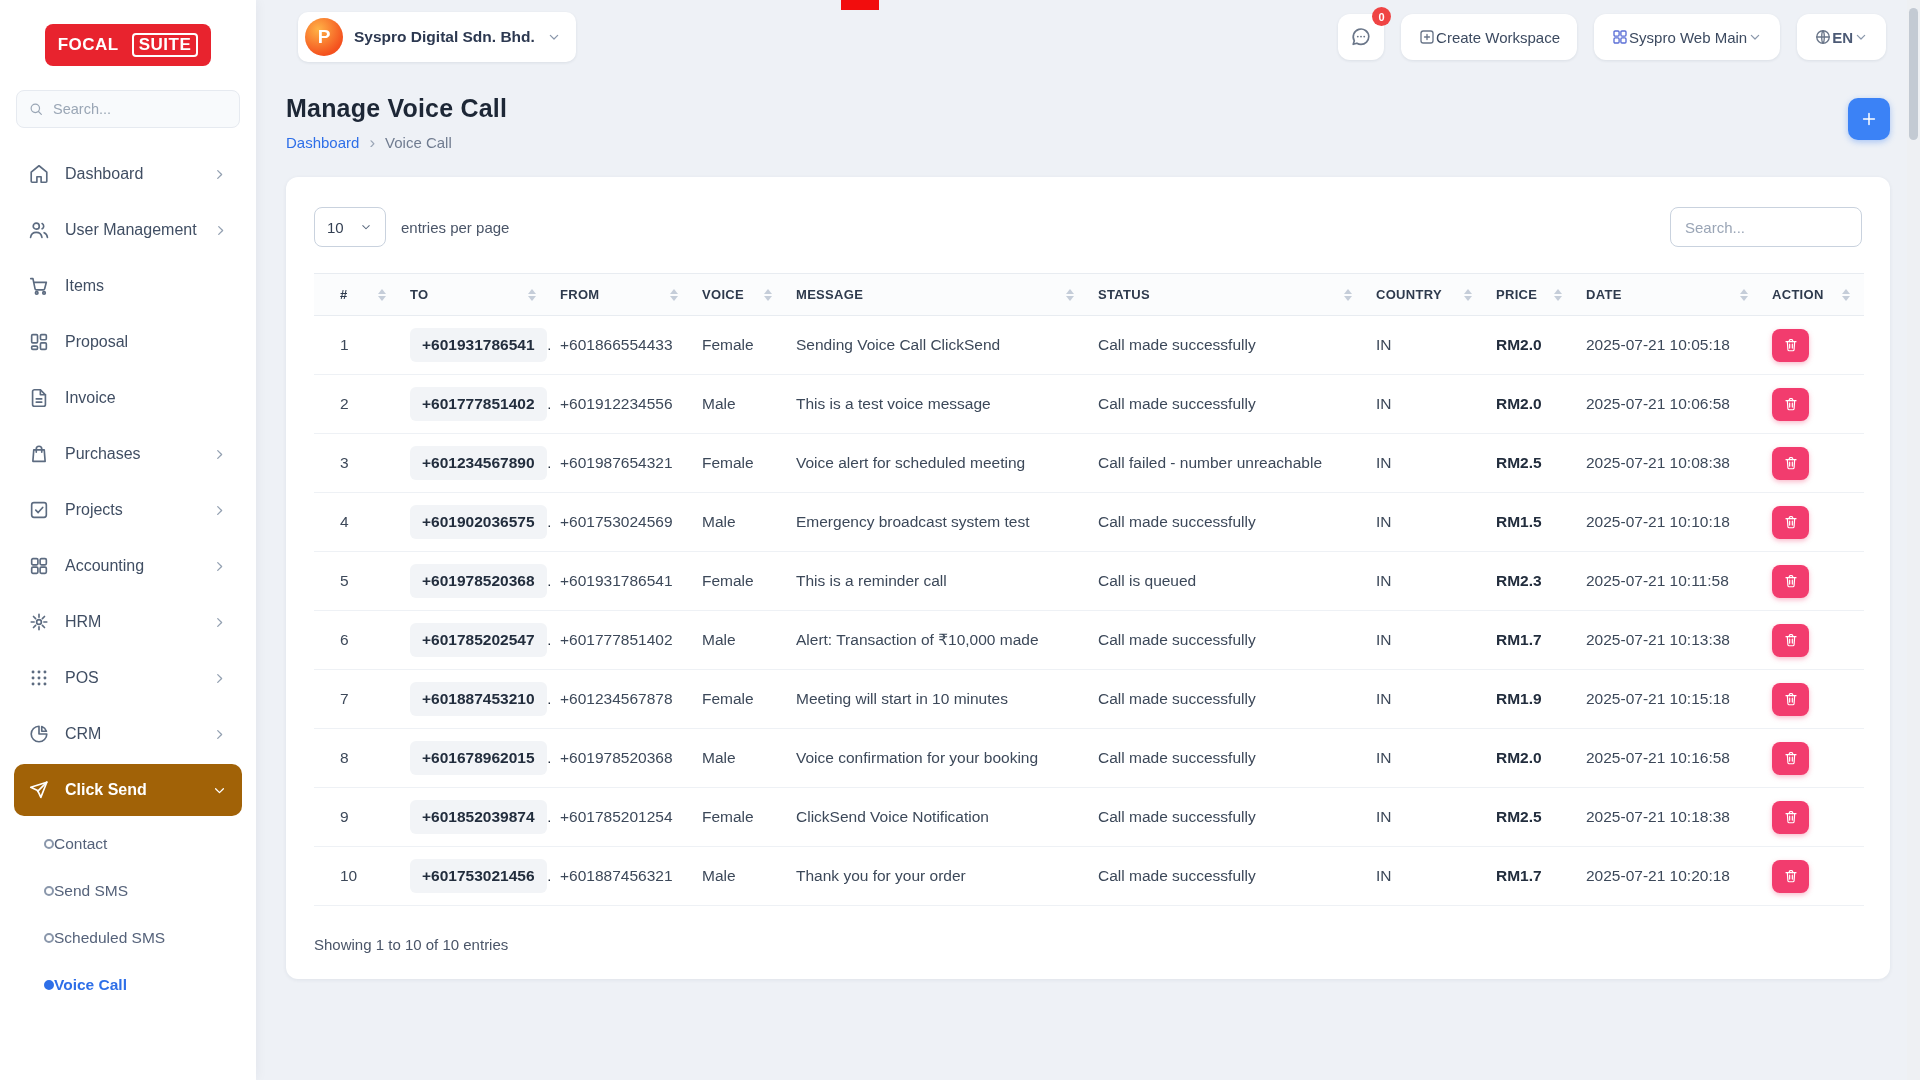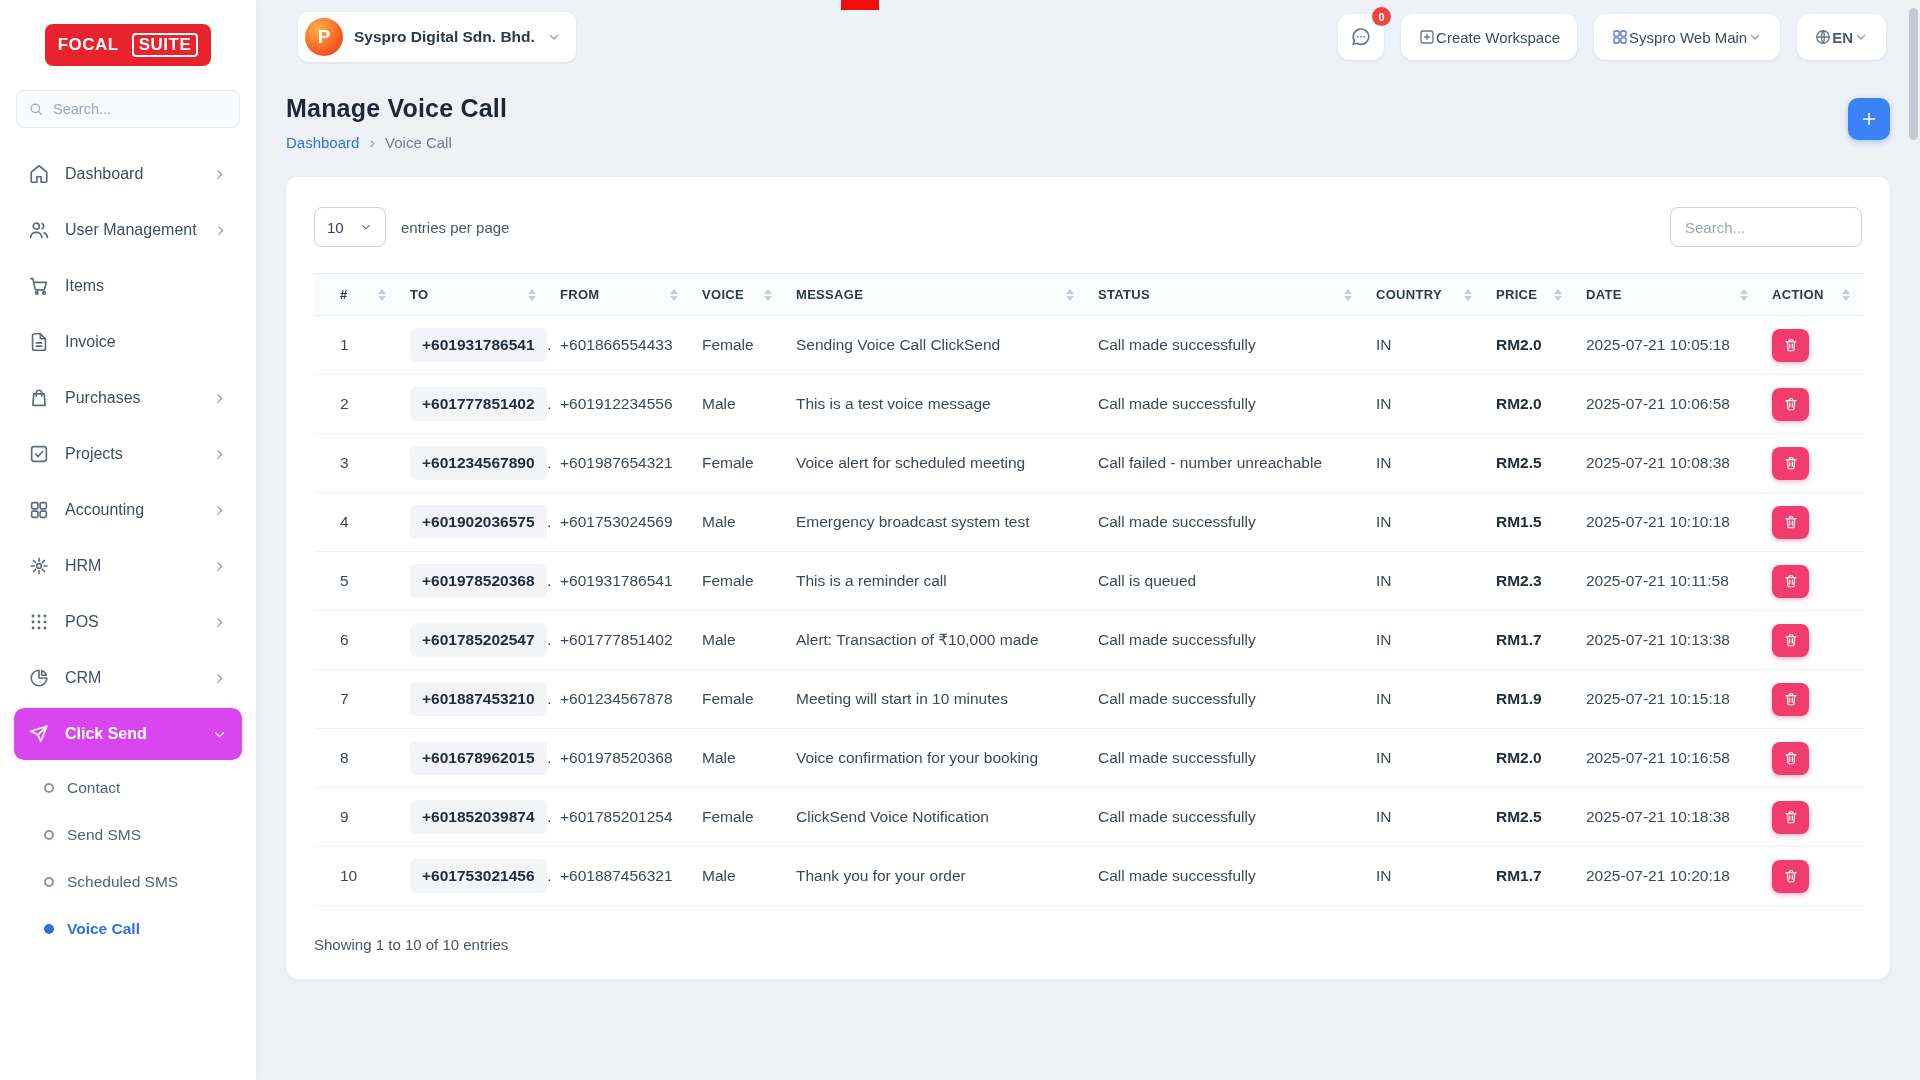--- a/index.html
+++ b/index.html
@@ -40,25 +40,25 @@
   .nav { padding: 0 14px; }
   .nav-item {
     display: flex; align-items: center; gap: 15px; height: 52px; margin-bottom: 4px;
     padding: 0 14px; border-radius: 10px; cursor: pointer;
   }
   .nav-icon { width: 22px; height: 22px; color: #5c6b80; display: flex; flex: 0 0 22px; }
   .nav-icon svg { width: 22px; height: 22px; }
   .nav-label { font-size: 16px; color: #404e63; font-weight: 500; flex: 1; white-space: nowrap; }
   .nav-chevron { width: 17px; height: 17px; color: #93a0b1; display: flex; }
   .nav-chevron svg { width: 17px; height: 17px; }
-  .nav-item.active { background: #d946ef; }
+  .nav-item.active { background: #a16207; }
   .nav-item.active .nav-icon, .nav-item.active .nav-chevron { color: #fff; }
   .nav-item.active .nav-label { color: #fff; font-weight: 600; }
 
-  .sub-item { display: flex; align-items: center; gap: 13px; height: 47px; padding-left: 30px; cursor: pointer; }
+  .sub-item { display: flex; align-items: center; height: 47px; padding-left: 30px; cursor: pointer; }
   .sub-dot { width: 10px; height: 10px; border: 2px solid #8a97ab; border-radius: 50%; flex: 0 0 10px; }
   .sub-item.active .sub-dot { border-color: #2e6fe8; background: #2e6fe8; }
   .sub-label { font-size: 15.5px; color: #55627a; }
   .sub-item.active .sub-label { color: #2e6fe8; font-weight: 600; }
 
   
   .main { flex: 1; display: flex; flex-direction: column; height: 1080px; overflow: hidden; }
   .topbar { height: 74px; display: flex; align-items: center; justify-content: space-between; padding: 0 34px 0 42px; }
   .ws-pill {
     background: #fff; border-radius: 10px; height: 50px; display: flex; align-items: center;
@@ -225,20 +225,32 @@
               <svg viewBox="0 0 24 24" fill="none" stroke="currentColor" stroke-width="1.8" stroke-linecap="round" stroke-linejoin="round">
                 <circle cx="9.5" cy="19.5" r="1.4"></circle>
                 <circle cx="17.5" cy="19.5" r="1.4"></circle>
                 <path d="M3 4h2.4l2.3 11.2a1.4 1.4 0 0 0 1.4 1.1h7.6a1.4 1.4 0 0 0 1.4-1.1L20 8H6.1"></path>
               </svg>
             </span>
     <span class="nav-label">Items</span>
 
   </div>
 
+  <div class="nav-item">
+    <span class="nav-icon">
+              <svg viewBox="0 0 24 24" fill="none" stroke="currentColor" stroke-width="1.8" stroke-linecap="round" stroke-linejoin="round">
+                <rect x="4" y="4" width="6.4" height="9" rx="1.2"></rect>
+                <rect x="13.6" y="4" width="6.4" height="5.5" rx="1.2"></rect>
+                <rect x="4" y="16.5" width="6.4" height="3.5" rx="1.2"></rect>
+                <rect x="13.6" y="13" width="6.4" height="7" rx="1.2"></rect>
+              </svg>
+            </span>
+    <span class="nav-label">Proposal</span>
+
+  </div>
 
   <div class="nav-item">
     <span class="nav-icon">
               <svg viewBox="0 0 24 24" fill="none" stroke="currentColor" stroke-width="1.8" stroke-linecap="round" stroke-linejoin="round">
                 <path d="M13.5 3H7a2 2 0 0 0-2 2v14a2 2 0 0 0 2 2h10a2 2 0 0 0 2-2V8.5z"></path>
                 <path d="M13.5 3v5.5H19"></path>
                 <path d="M9 13h6M9 16.5h6"></path>
               </svg>
             </span>
     <span class="nav-label">Invoice</span>

